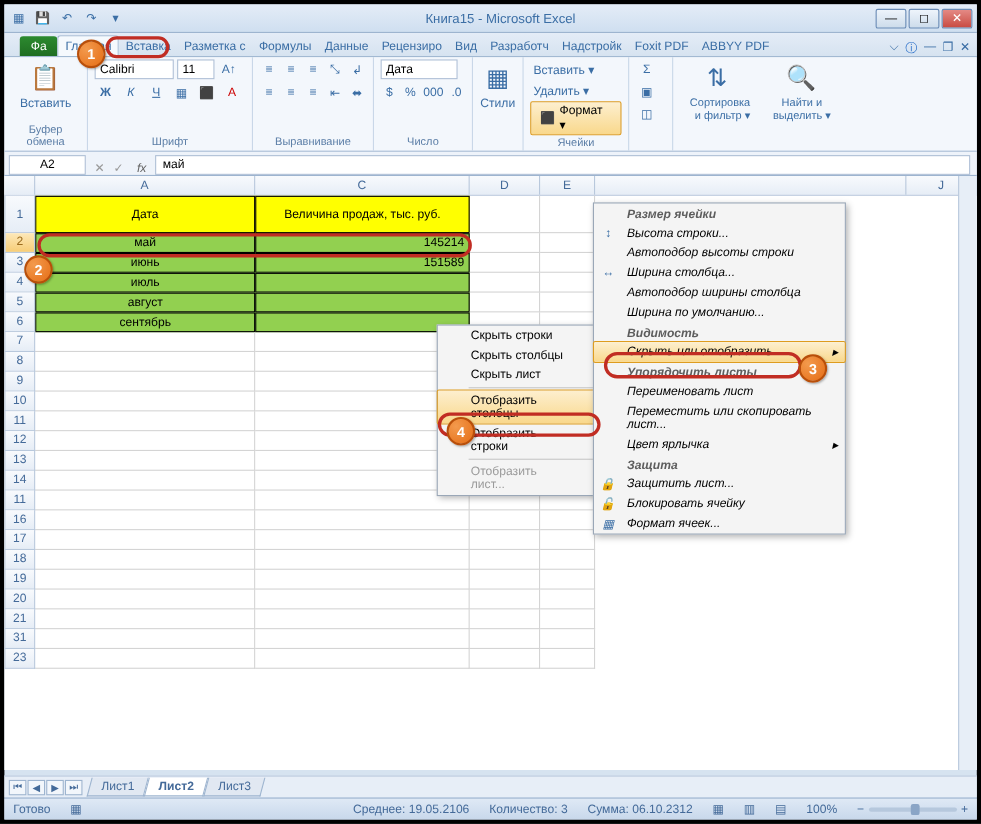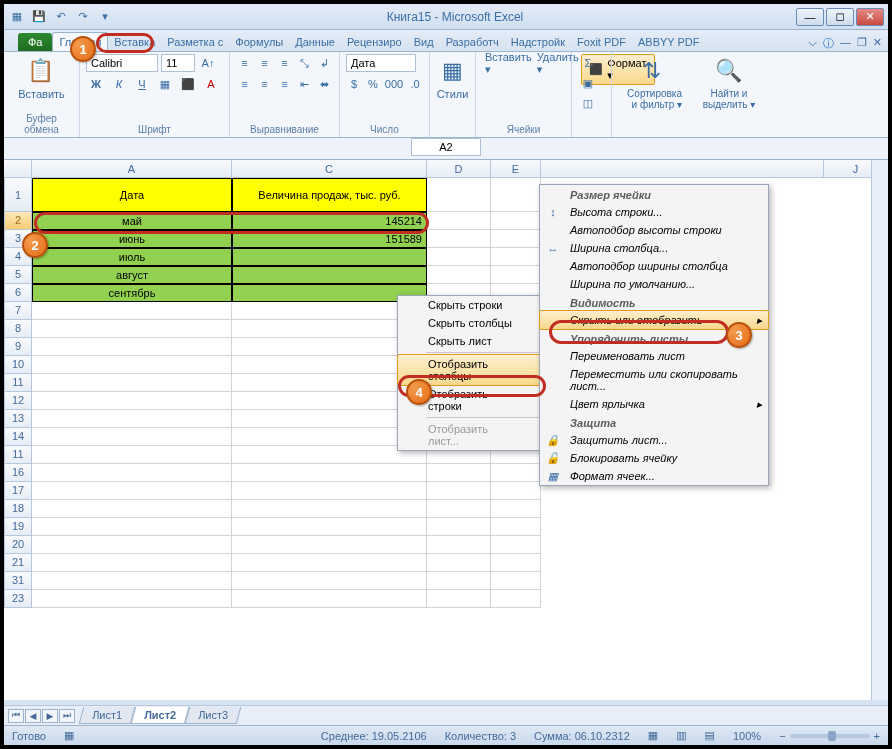--- a/index.html
+++ b/index.html
@@ -28,21 +28,21 @@
 .ribbon-group { border-right: 1px solid #c9d7e8; padding: 2px 6px; display: flex; flex-direction: column; justify-content: space-between; }
 .ribbon-group .label { text-align: center; color: #5a7da6; font-size: 10px; padding-top: 2px; }
 .big-btn { display: flex; flex-direction: column; align-items: center; gap: 2px; padding: 2px 4px; color: #3b6ea5; }
 .big-btn .ico { width: 30px; height: 30px; display: flex; align-items: center; justify-content: center; font-size: 22px; }
 .combo { border: 1px solid #aebfd6; background: #fff; padding: 1px 4px; font-size: 11px; height: 18px; display: inline-flex; align-items: center; gap: 2px; }
 .font-row { display: flex; gap: 3px; margin-bottom: 3px; }
 .mini-btn { width: 20px; height: 18px; display: inline-flex; align-items: center; justify-content: center; color: #3b6ea5; border: 1px solid transparent; }
 .format-btn { background: linear-gradient(#fdefcf,#f9d88c); border: 1px solid #de9c1f; padding: 2px 8px; display: inline-flex; align-items: center; gap: 4px; border-radius: 2px; }
 
 
-.formula-bar { height: 22px; background: #eef3fa; border-bottom: 1px solid #9db4cf; display: flex; align-items: center; flex-direction: column; }
+.formula-bar { height: 22px; background: #eef3fa; border-bottom: 1px solid #9db4cf; display: flex; align-items: flex-end; }
 .name-box { width: 70px; border: 1px solid #aebfd6; background: #fff; margin: 0 4px; padding: 2px 4px; text-align: center; }
 .fx-label { padding: 0 8px; color: #666; font-style: italic; }
 .formula-input { flex: 1; border: 1px solid #aebfd6; background: #fff; padding: 2px 6px; margin-right: 6px; }
 
 
 .grid-area { position: relative; height: 540px; overflow: hidden; background: #fff; }
 .col-headers { display: flex; height: 18px; background: linear-gradient(#f8fafd,#e6edf6); border-bottom: 1px solid #b8c8dc; }
 .row-hdr-corner { width: 28px; border-right: 1px solid #b8c8dc; background: linear-gradient(#f8fafd,#e6edf6); }
 .col-hdr { border-right: 1px solid #b8c8dc; text-align: center; color: #446a99; line-height: 18px; }
 .colA { width: 200px; } .colC { width: 195px; } .colD { width: 64px; } .colE { width: 50px; } .colJ { width: 64px; }
@@ -201,21 +201,21 @@
       <div class="label">Число</div>
     </div>
     <div class="ribbon-group" style="width:46px">
       <div class="big-btn">
           <span class="ico">▦</span>
           <span>Стили</span>
         </div>
       <div class="label"></div>
     </div>
     <div class="ribbon-group" style="width:96px">
-      <div style="display:flex;flex-direction:row;gap:1px">
+      <div style="display:flex;flex-direction:column;gap:1px">
         <span class="mini-btn" style="width:auto;justify-content:flex-start;padding-left:2px">Вставить ▾</span>
         <span class="mini-btn" style="width:auto;justify-content:flex-start;padding-left:2px">Удалить ▾</span>
         <span class="format-btn">
             <span>⬛</span>
             <span>Формат ▾</span>
           </span>
       </div>
       <div class="label">Ячейки</div>
     </div>
     <div class="ribbon-group" style="width:40px">

